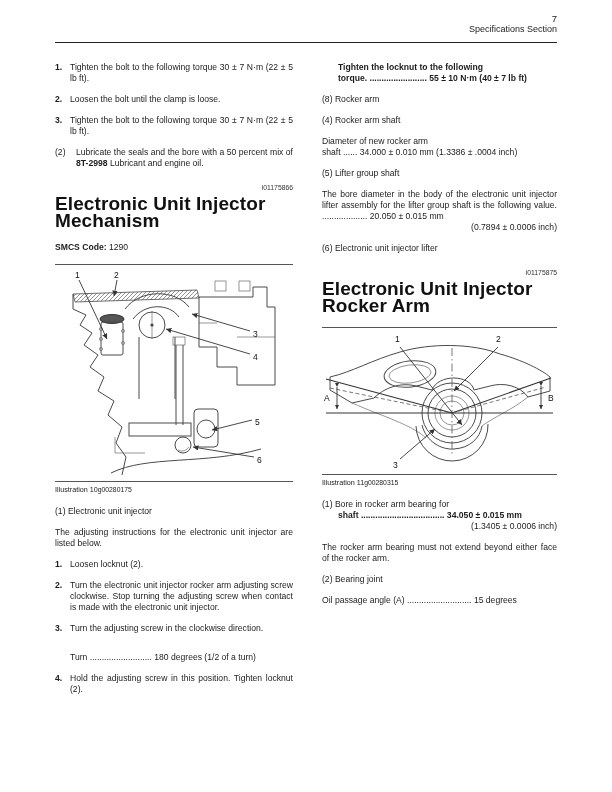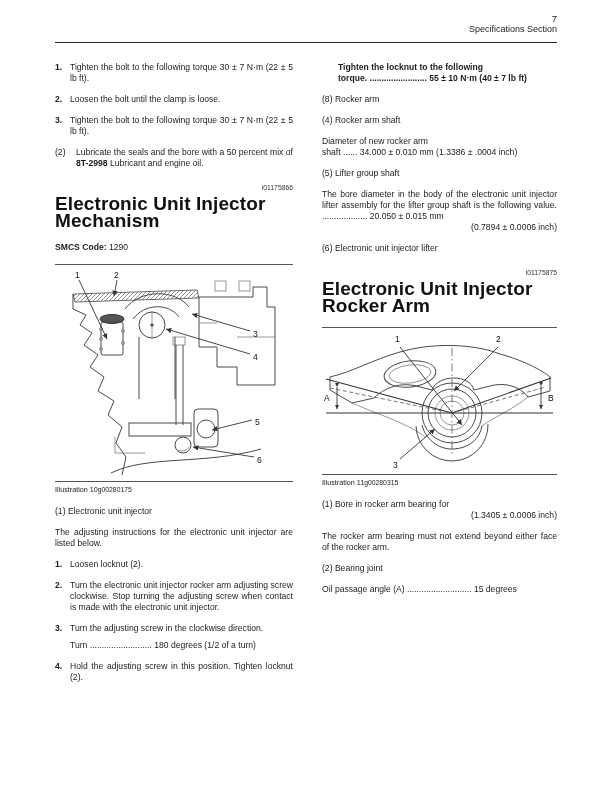--- a/index.html
+++ b/index.html
@@ -20,21 +20,21 @@
   .just { text-align:justify; }
   .para { margin:0 0 10px 0; }
   .cont-right { text-align:right; }
   .ind { padding-left:16px;font-weight:bold; }
 
   
   .step { display:flex; margin:0 0 10px 0; }
   .step .n { flex:none; width:15px; font-weight:bold; }
   .step .n.reg { font-weight:normal; width:21px; }
   .step .b { flex:1; text-align:justify; }
-  .subline { margin-top:6px; }
+  .subline { margin-top:18px; }
 
   .doc-id { text-align:right; font-size:6.8px; line-height:8px; color:#333; margin:15px 0 3px 0; }
 
   h2 { font-size:19px; line-height:17px; font-weight:bold; margin:0 0 13px 0; color:#111; letter-spacing:0.1px; }
   .smcs { margin:0 0 11px 0; }
   .smcs b { font-weight:bold; }
 
   
   .fig { border-top:1px solid #555; border-bottom:1px solid #555; padding:2px 0; margin:0; }
   .fig svg { display:block; }
@@ -255,20 +255,21 @@
         <text x="226" y="71" font-size="8.5">B</text>
       </svg>
     </div>
     <div class="fig-cap">
       <span>Illustration 11</span>
       <span class="gid">g00280315</span>
     </div>
 
     <div class="spec">
       <div>(1) Bore in rocker arm bearing for</div>
+      <div class="ind">shaft ................................... 34.050 ± 0.015 mm</div>
       <div class="cont-right">(1.3405 ± 0.0006 inch)</div>
     </div>
 
     <p class="para just">The rocker arm bearing must not extend beyond either face of the rocker arm.</p>
     <p class="para">(2) Bearing joint</p>
     <p class="para">Oil passage angle (A) ........................... 15 degrees</p>
   </div>
 
 </div>
 

